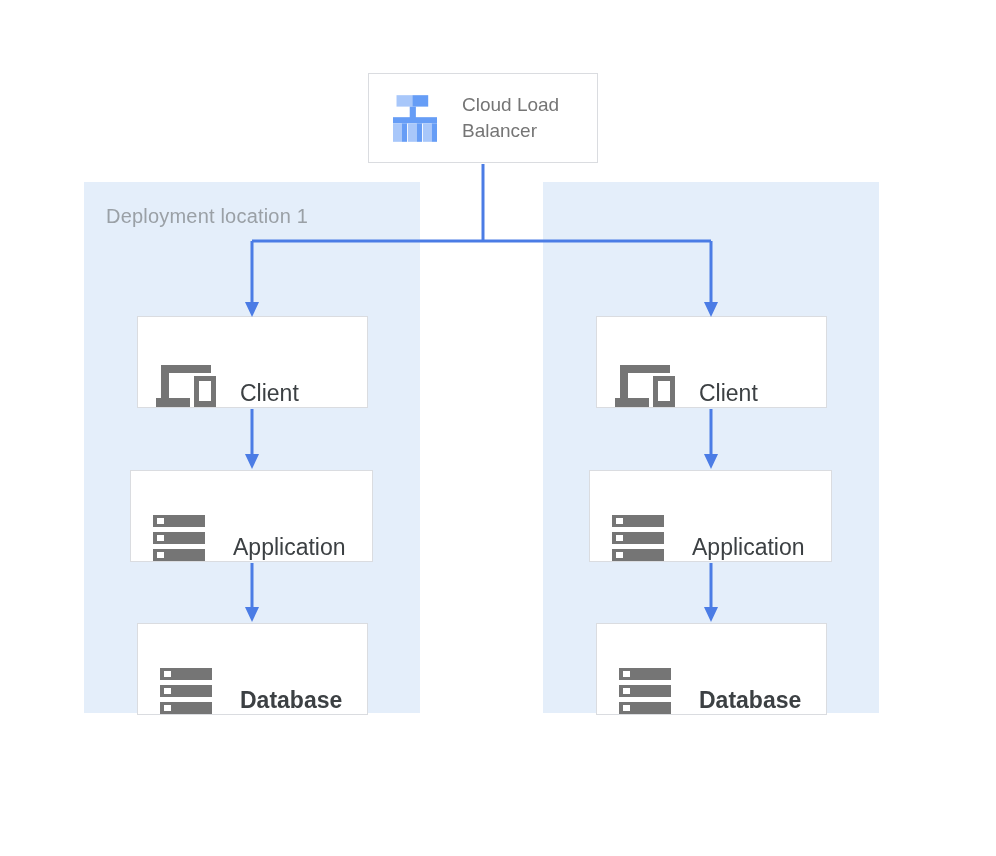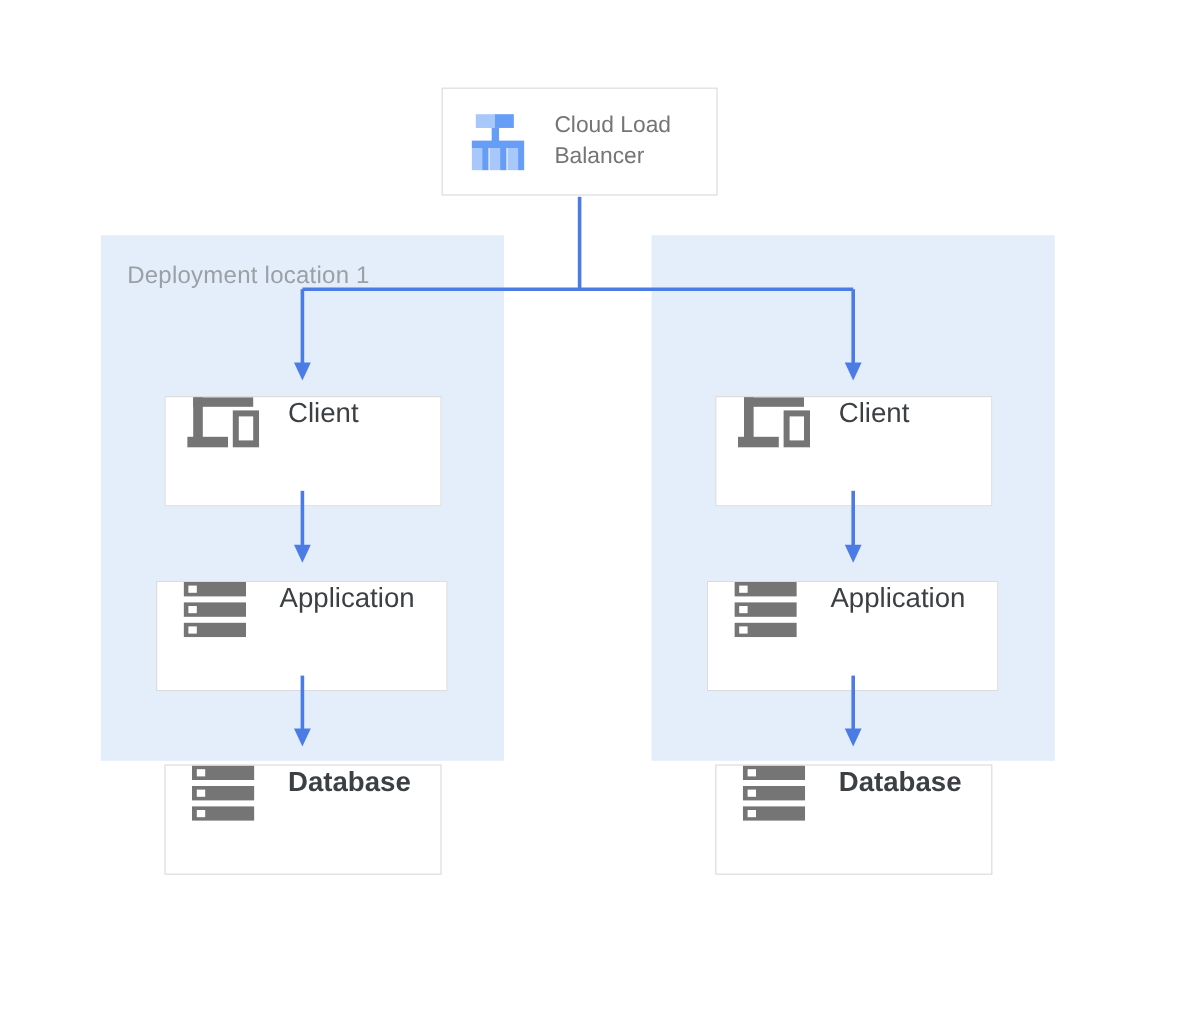--- a/index.html
+++ b/index.html
@@ -26,43 +26,43 @@
   .connectors{
     position:absolute;left:0;top:0;width:996px;height:856px;
     pointer-events:none;
     z-index:3;
   }
   .connectors .conn{stroke:var(--arrow-blue);stroke-width:3;fill:none;}
   .connectors .head{fill:var(--arrow-blue);stroke:none;}
 
   .panel{
     position:absolute;
-    top:196px;
-    width:336px;height:438px;
+    top:182px;
+    width:336px;height:531px;
     background:var(--panel-bg);
     z-index:1;
   }
   .panel-left{left:84px;}
   .panel-right{left:543px;}
   .panel-label{
     position:absolute;
     left:22px;top:23px;
     font-size:20px;
     color:var(--panel-label-gray);
     letter-spacing:0.2px;
     white-space:nowrap;
   }
 
   .node{
     position:absolute;
     height:92px;
     background:#fff;
     border:1px solid var(--box-border);
     display:flex;
-    align-items:flex-start;
+    align-items:flex-end;
     padding-left:18px;
     gap:24px;
     z-index:2;
   }
   .node .icon-slot{
     width:60px;
     display:flex;
     align-items:center;
     justify-content:center;
     flex:none;

